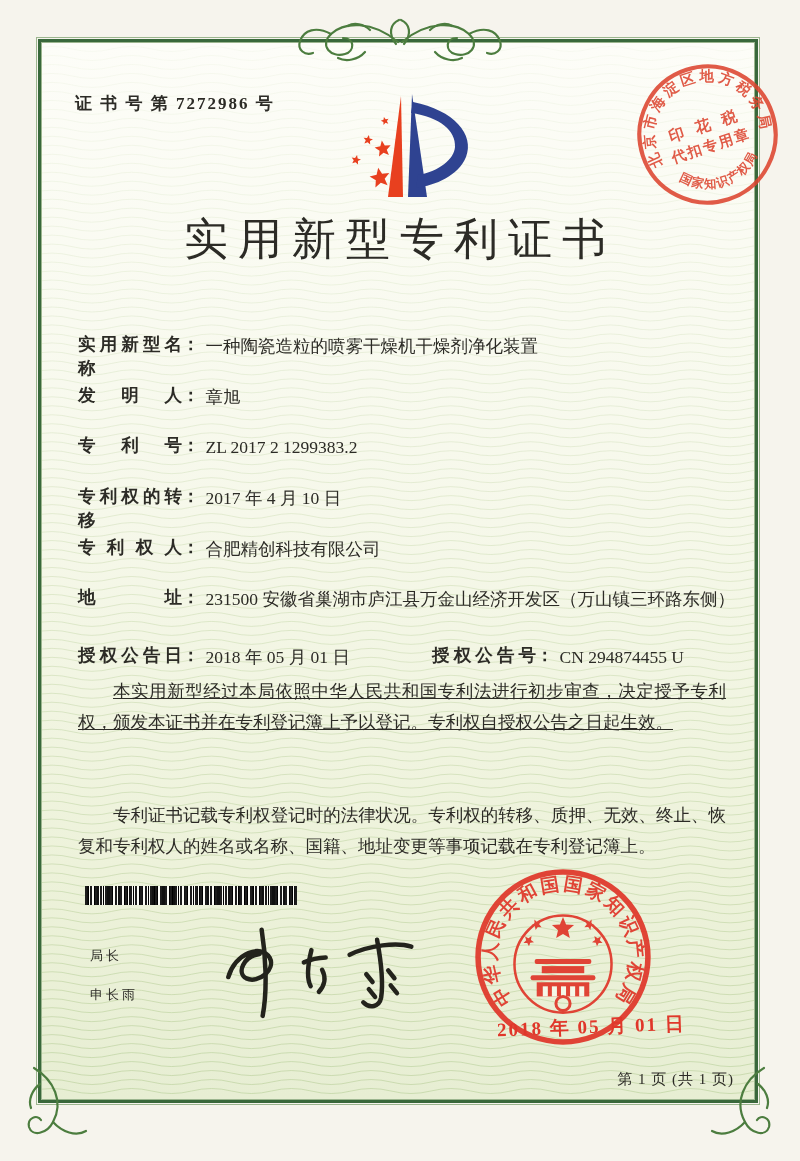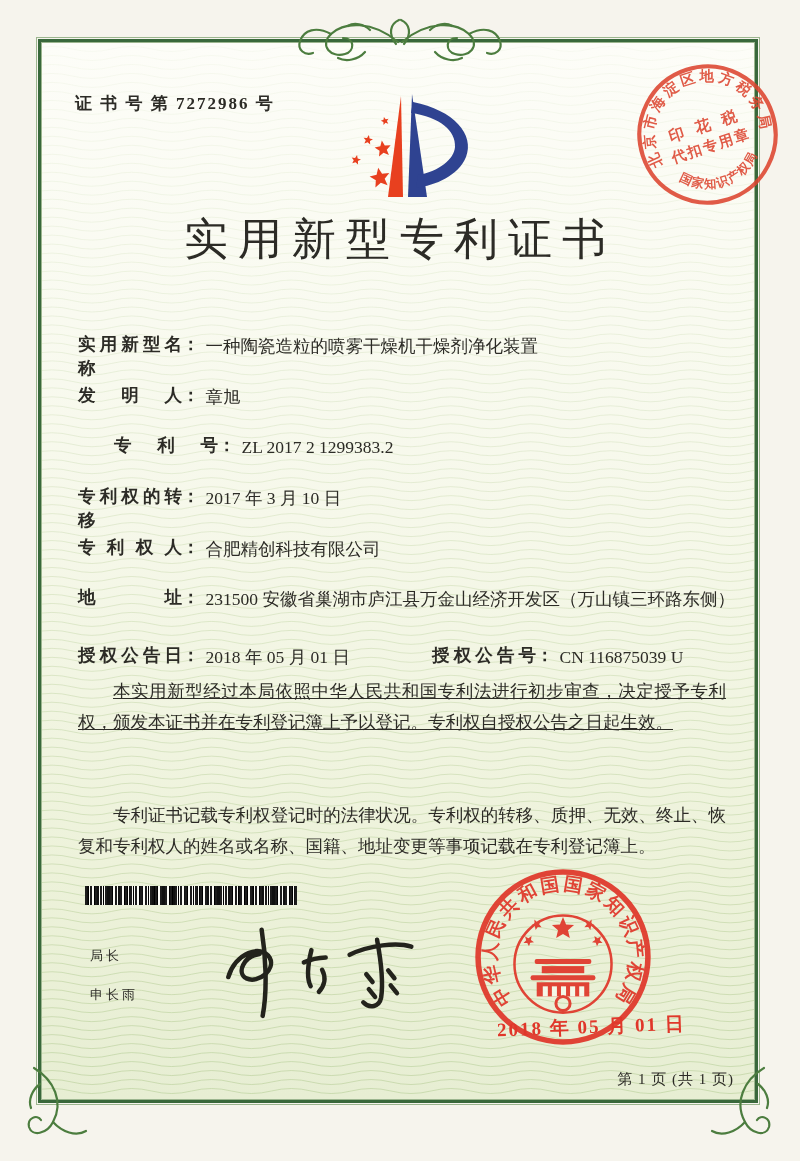--- a/index.html
+++ b/index.html
@@ -231,38 +231,38 @@
   </svg>
 
   <div class="abs title">实用新型专利证书</div>
 
   <div class="abs row" style="top:332px;">
     <span class="flabel">实用新型名称</span><span class="fcolon">：</span><span class="fvalue">一种陶瓷造粒的喷雾干燥机干燥剂净化装置</span>
   </div>
   <div class="abs row" style="top:383px;">
     <span class="flabel">发明人</span><span class="fcolon">：</span><span class="fvalue">章旭</span>
   </div>
-  <div class="abs row" style="top:433px;margin-left:36px;">
+  <div class="abs row" style="top:433px;">
     <span class="flabel">专利号</span><span class="fcolon">：</span><span class="fvalue">ZL 2017 2 1299383.2</span>
   </div>
   <div class="abs row" style="top:484px;">
-    <span class="flabel">专利权的转移</span><span class="fcolon">：</span><span class="fvalue">2017 年 3 月 10 日</span>
+    <span class="flabel">专利权的转移</span><span class="fcolon">：</span><span class="fvalue">2017 年 4 月 10 日</span>
   </div>
   <div class="abs row" style="top:535px;">
     <span class="flabel">专利权人</span><span class="fcolon">：</span><span class="fvalue">合肥精创科技有限公司</span>
   </div>
   <div class="abs row" style="top:585px;">
     <span class="flabel">地址</span><span class="fcolon">：</span><span class="fvalue">231500 安徽省巢湖市庐江县万金山经济开发区（万山镇三环路东侧）</span>
   </div>
 
   <div class="abs row" style="top:643px;">
     <span class="flabel">授权公告日</span><span class="fcolon">：</span><span class="fvalue">2018 年 05 月 01 日</span>
   </div>
   <div class="abs row grant-right" style="top:643px;">
-    <span class="flabel">授权公告号</span><span class="fcolon">：</span><span class="fvalue">CN 116875039 U</span>
+    <span class="flabel">授权公告号</span><span class="fcolon">：</span><span class="fvalue">CN 294874455 U</span>
   </div>
 
   <p class="abs para" style="top:676px;text-decoration:underline;">本实用新型经过本局依照中华人民共和国专利法进行初步审查，决定授予专利权，颁发本证书并在专利登记簿上予以登记。专利权自授权公告之日起生效。</p>
   <p class="abs para" style="top:800px;">专利证书记载专利权登记时的法律状况。专利权的转移、质押、无效、终止、恢复和专利权人的姓名或名称、国籍、地址变更等事项记载在专利登记簿上。</p>
 
   <div class="abs barcode"></div>
 
   <div class="abs signer" style="top:947px;">局长</div>
   <div class="abs signer" style="top:986px;">申长雨</div>
 

